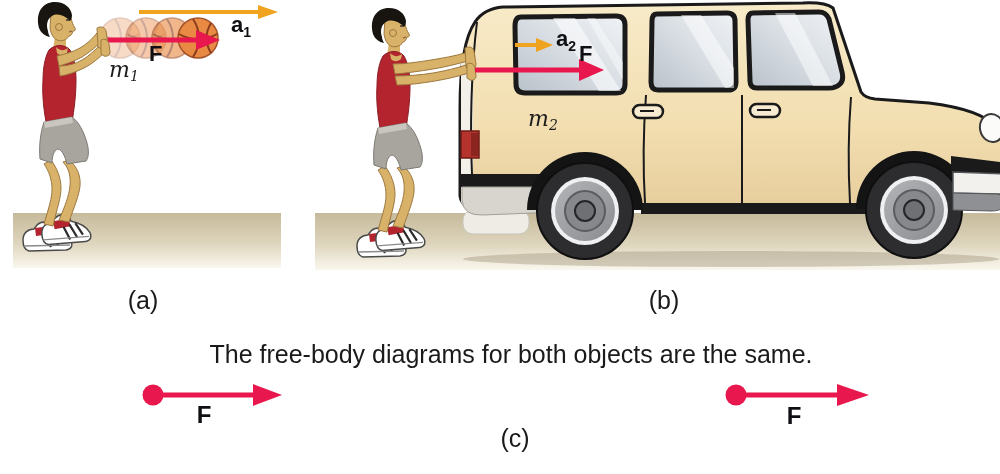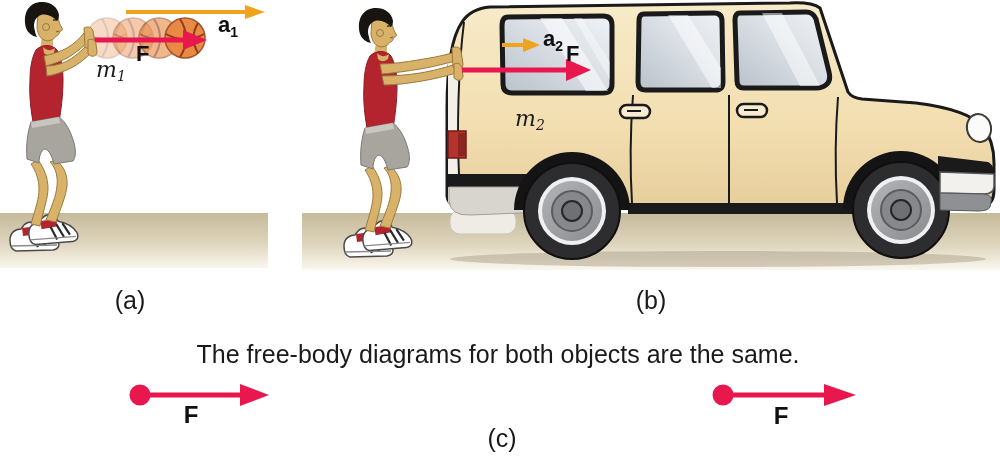--- a/index.html
+++ b/index.html
@@ -1,17 +1,17 @@
 <!DOCTYPE html>
 <html><head>
 <meta charset="utf-8">
 <style>
   html,body{margin:0;padding:0;background:#ffffff;}
   body{width:1000px;height:474px;overflow:hidden;}
-  .stage{width:804px;height:474px;position:relative;}
+  .stage{width:804px;height:474px;position:relative;padding-left:13px;}
   svg{display:block;}
   text{user-select:none;}
   .cap{font-family:"Liberation Sans",sans-serif;font-size:25px;fill:#1a1a1a;}
   .vec{font-family:"Liberation Sans",sans-serif;font-weight:700;fill:#101014;}
   .mass{font-family:"DejaVu Serif",serif;font-style:italic;fill:#1c1c1c;}
 </style>
 </head>
 <body>
 
 <div class="stage">

